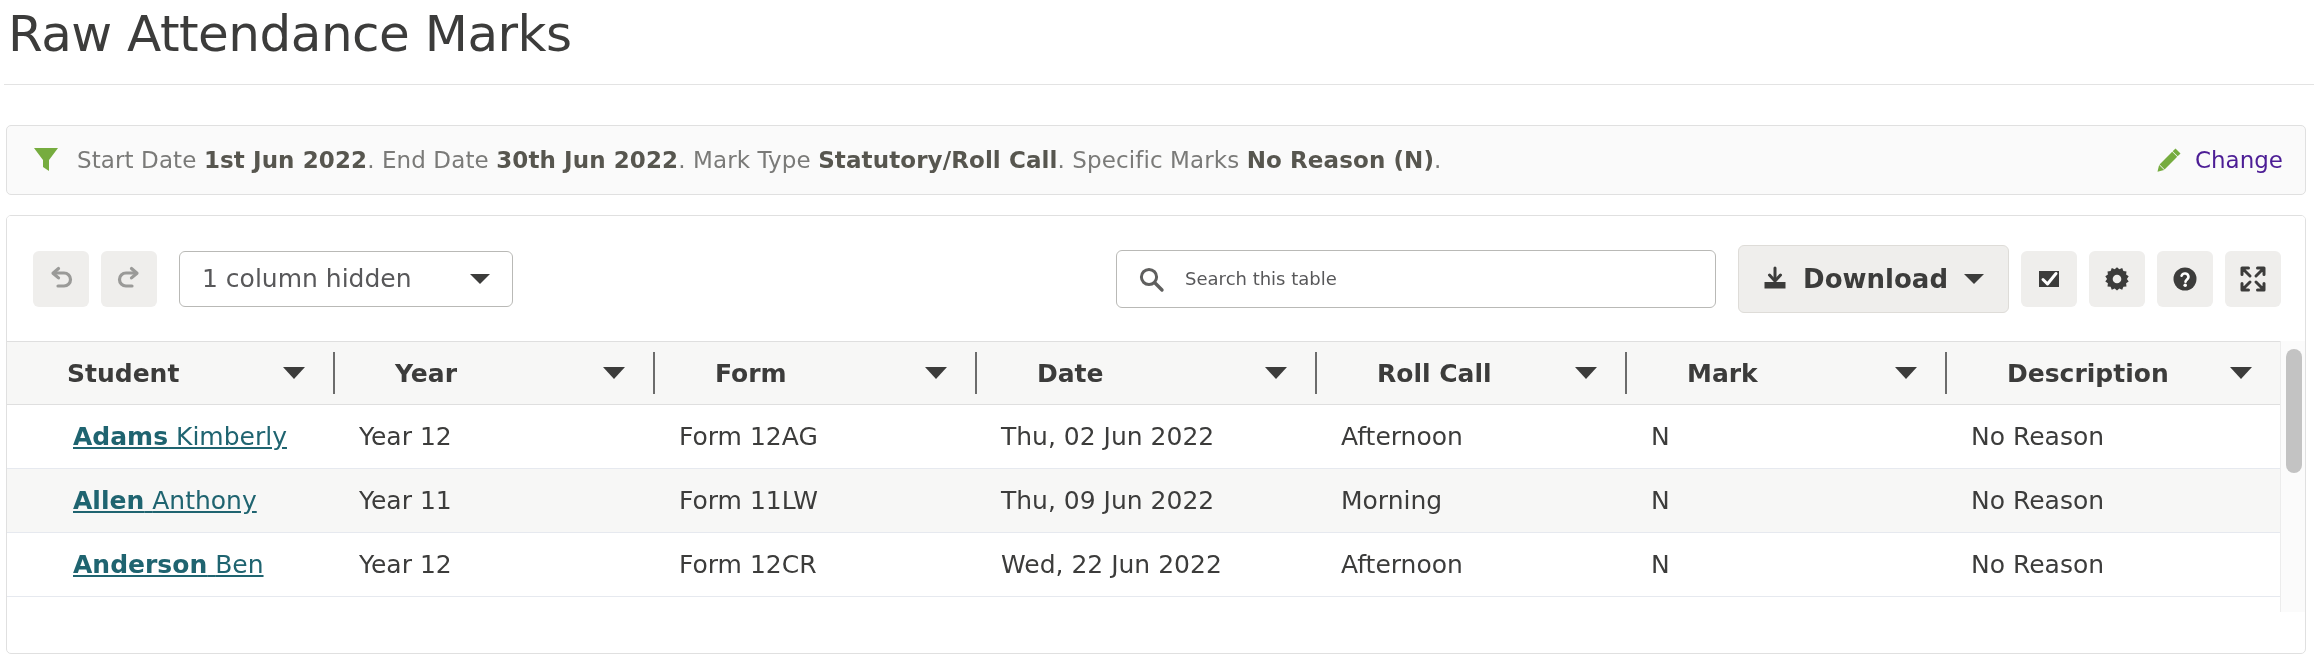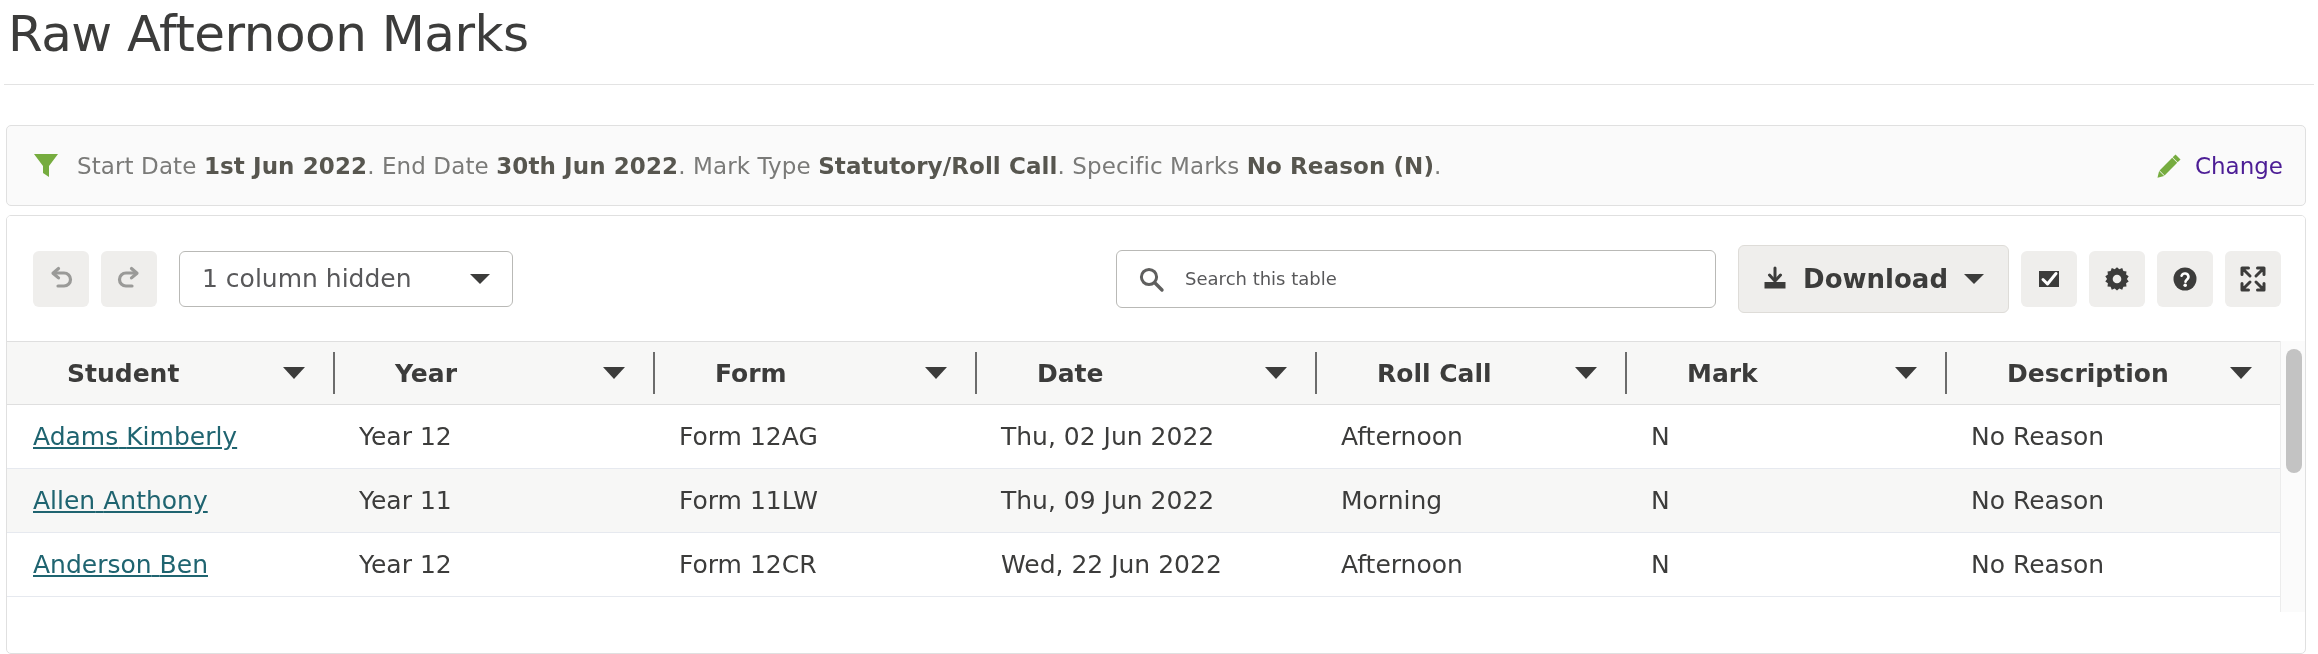--- a/index.html
+++ b/index.html
@@ -26,21 +26,21 @@
   .title-rule {
     margin: 22px 0 0 4px;
     border-top: 1px solid #e3e3e3;
     width: 2310px;
   }
 
   
   .filter-bar {
     position: absolute;
     left: 6px; top: 125px;
-    width: 2300px; height: 81px;
+    width: 2300px; height: 70px;
     background: #fafafa;
     border: 1px solid #e0e0e0;
     border-radius: 5px;
     display: flex;
     align-items: center;
     padding: 0 22px 0 26px;
   }
   .funnel-icon { flex: 0 0 auto; margin-right: 18px; display:flex; align-items:center; }
   .filter-text {
     font-size: 23px;
@@ -189,21 +189,21 @@
   }
   .tbl tbody tr.alt td { background: #f7f7f6; }
   .tbl tbody tr td:first-child { padding-left: 26px; }
 
   .student-link {
     color: #1f6470;
     text-decoration: underline;
     cursor: pointer;
     white-space: nowrap;
   }
-  .student-link .sur { font-weight: 400; }
+  .student-link .sur { font-weight: 700; margin-left: 40px; }
   .student-link .giv { font-weight: 400; }
 
   
   .v-scrollbar {
     position: absolute;
     right: 0; top: 0;
     width: 25px; height: 271px;
     background: #fbfbfb;
     border-left: 1px solid #ececec;
   }
@@ -216,21 +216,21 @@
     cursor: pointer;
   }
 
   svg { display: block; }
 </style>
 </head>
 <body>
 
 <div class="page">
 
-  <div class="page-title">Raw Afternoon Marks</div>
+  <div class="page-title">Raw Attendance Marks</div>
   <div class="title-rule"></div>
 
   <div class="filter-bar">
     <span class="funnel-icon">
       <svg width="26" height="28" viewBox="0 0 26 28">
         <path d="M1 2 h24 L16 14 v11 l-6 -4 v-7 z" fill="#76ac3f"></path>
       </svg>
     </span>
     <span class="filter-text"><span>Start Date </span><b>1st Jun 2022</b><span>. </span><span>End Date </span><b>30th Jun 2022</b><span>. </span><span>Mark Type </span><b>Statutory/Roll Call</b><span>. </span><span>Specific Marks </span><b>No Reason (N)</b><span>.</span></span>
     <span class="filter-spacer"></span>

